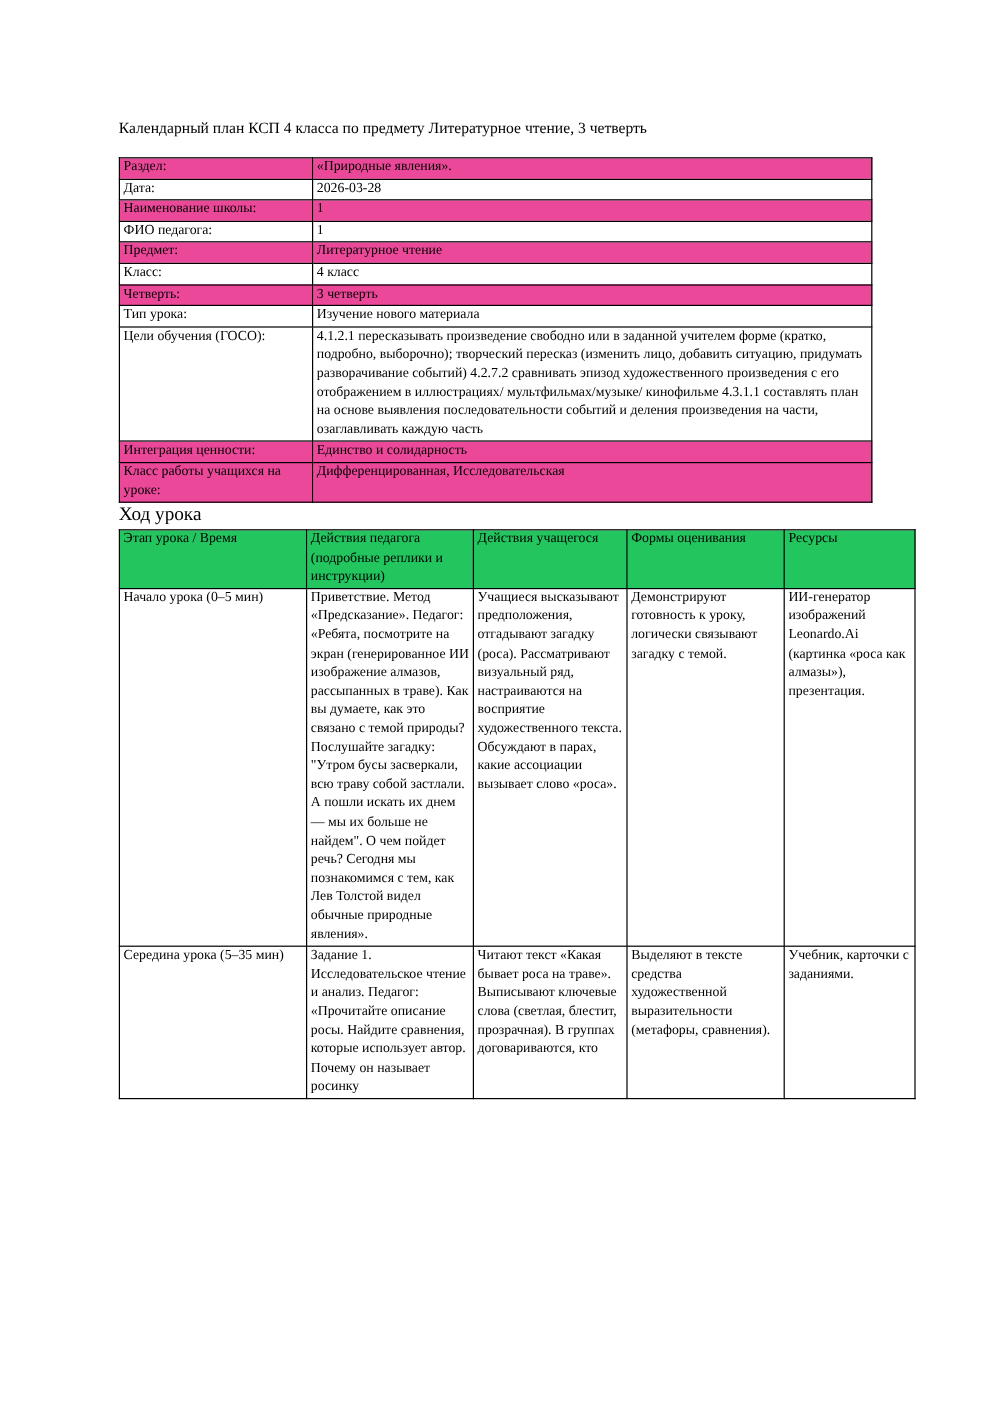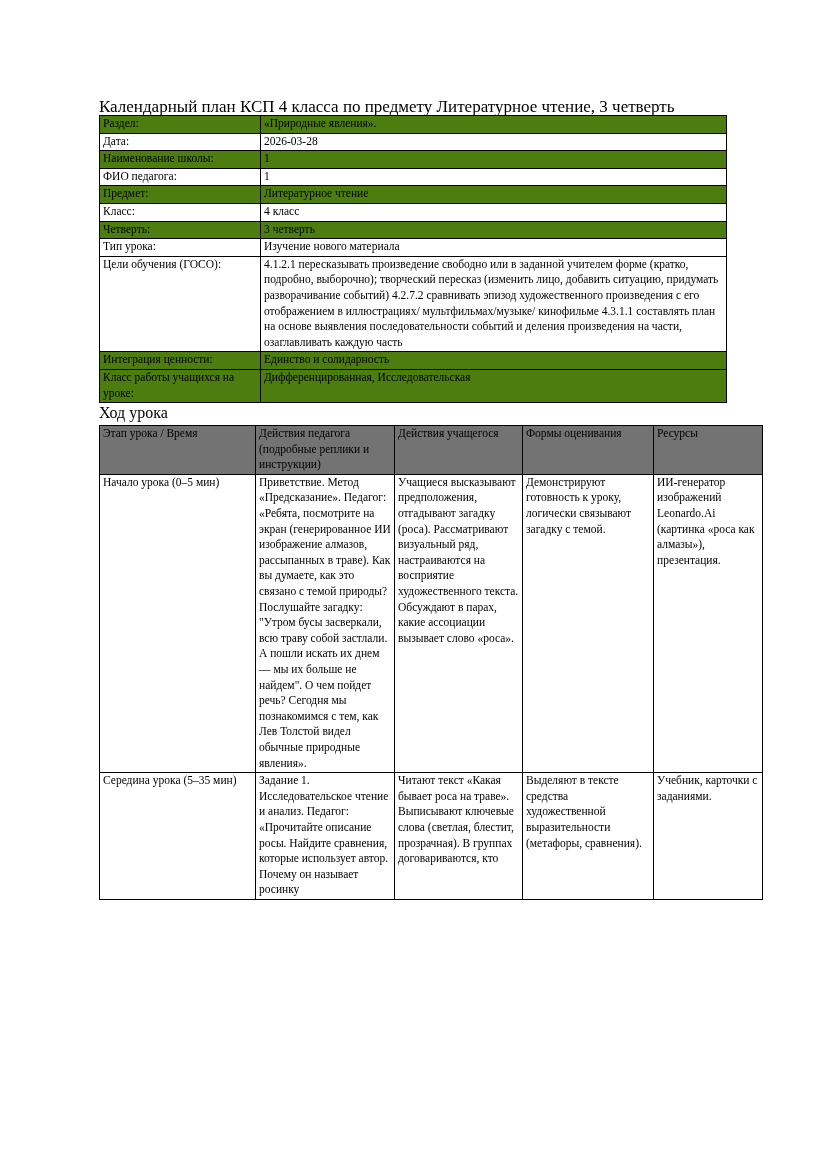--- a/index.html
+++ b/index.html
@@ -21,23 +21,23 @@
     background: #ffffff;
     box-sizing: border-box;
   }
   .content {
     position: absolute;
     left: 99px;
     top: 99px;
     width: 628px;
   }
   .doc-title {
-    font-size: 17px;
+    font-size: 13px;
     line-height: 16px;
-    margin: 0 0 0 0;
+    margin: 0 0 16px 0;
     white-space: nowrap;
   }
   .section-label {
     font-size: 16px;
     line-height: 16px;
     margin: 2px 0 4px 0;
   }
   table.info, table.flow {
     border-collapse: collapse;
     table-layout: fixed;
@@ -49,24 +49,24 @@
     border: 1px solid #000000;
     vertical-align: top;
     padding: 0px 3px 1px 3px;
     text-align: left;
     font-weight: normal;
   }
   table.info td.label {
     width: 154px;
   }
   table.info tr.shaded td {
-    background: #4d7c0f;
+    background: #ec4899;
   }
   table.flow thead th {
-    background: #737373;
+    background: #22c55e;
   }
   .c0 { width: 149px; }
   .c1 { width: 132px; }
   .c2 { width: 121px; margin-left: 38px; }
   .c3 { width: 124px; }
   .c4 { width: 102px; }
   .clip {
     position: absolute;
     left: 0;
     top: 0;

